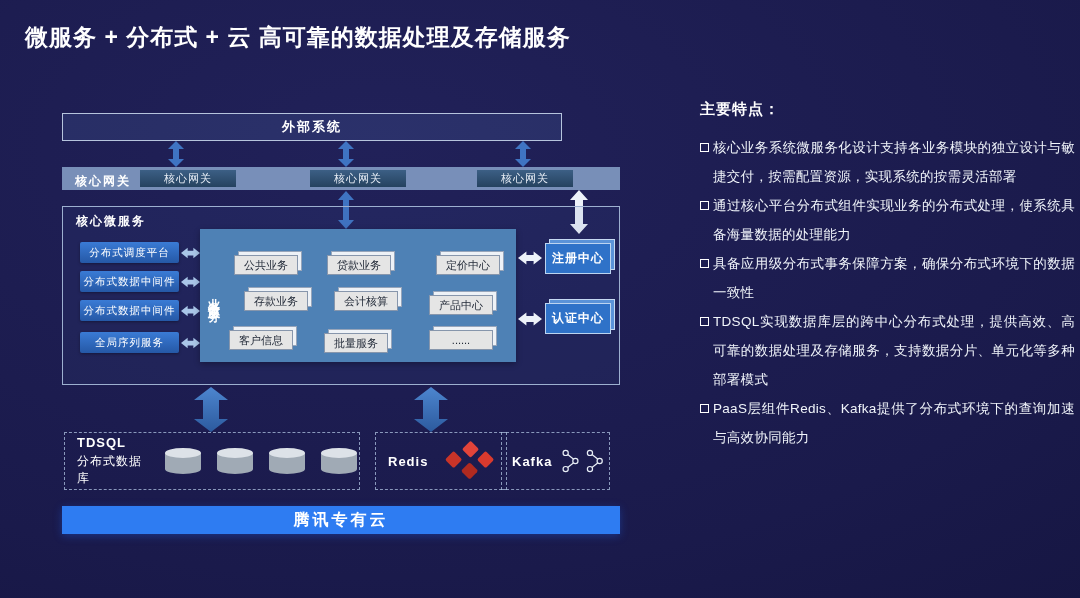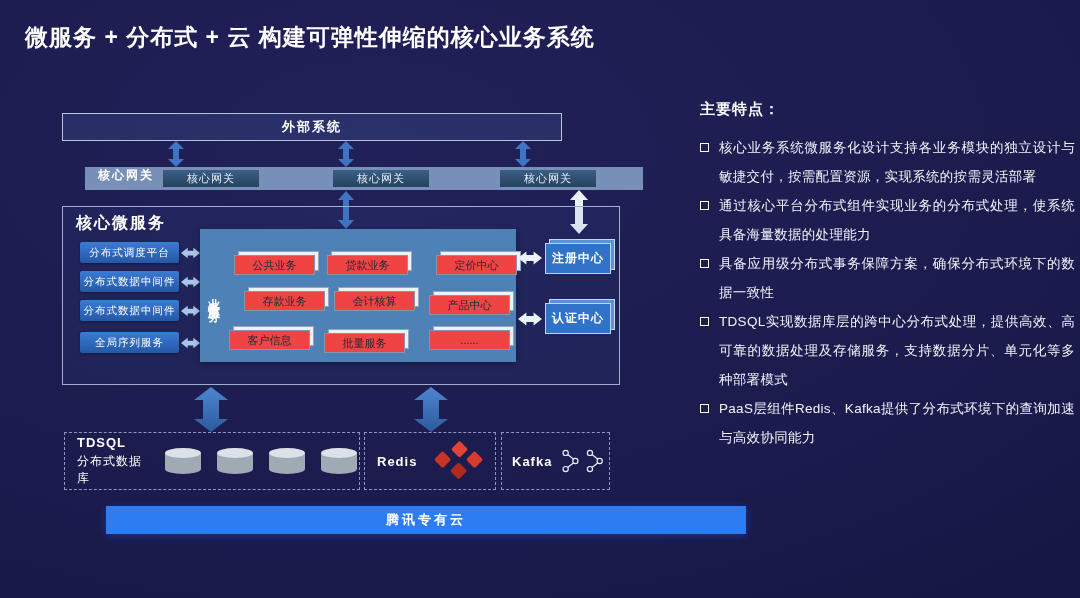--- a/index.html
+++ b/index.html
@@ -23,57 +23,57 @@
     border:1px solid #b6c4dd; background:rgba(90,120,190,0.18);
     display:flex; align-items:center; justify-content:center;
     font-size:13px; font-weight:bold; letter-spacing:2px;
   }
 
   .arr { position:absolute; display:block; }
 
   .gw-row {
     position:absolute; left:62px; top:167px; width:558px; height:23px;
     background:rgba(128,153,193,0.92);
-    display:flex; align-items:flex-start;margin-left:23px;
+    display:flex; align-items:flex-end;
   }
   .gw-label { margin-left:13px; font-size:12px; font-weight:bold; letter-spacing:2px; color:#fff; }
   .gw-node {
     position:absolute; top:3px; width:96px; height:17px;
     background:linear-gradient(180deg,#3c5f85,#25425f);
     color:#e9eff7; font-size:11px; letter-spacing:1px;
     display:flex; align-items:center; justify-content:center;
   }
 
   .core-box {
     position:absolute; left:62px; top:206px; width:558px; height:179px;
     border:1px solid #9db0d0; background:rgba(70,95,170,0.10);
   }
-  .core-label { position:absolute; left:76px; top:213px; font-size:16px; font-weight:bold; letter-spacing:2px; }
+  .core-label { position:absolute; left:76px; top:213px; font-size:12px; font-weight:bold; letter-spacing:2px; }
 
   .mw-node {
     position:absolute; left:80px; width:99px; height:21px;
     background:linear-gradient(180deg,#3a7bd5,#2558a6);
     border-radius:2px; color:#fff; font-size:10.5px; letter-spacing:1px;
     display:flex; align-items:center; justify-content:center;
     box-shadow:0 1px 3px rgba(0,0,0,0.35);
   }
 
   .biz-panel {
     position:absolute; left:200px; top:229px; width:316px; height:133px;
     background:#4e81b5; box-shadow:0 2px 6px rgba(0,0,0,0.3);
   }
   .biz-label {
     position:absolute; left:5px; top:50%; transform:translateY(-50%);
     writing-mode:vertical-rl; text-orientation:upright;
     font-size:12px; font-weight:bold; letter-spacing:3px; color:#fff;
   }
 
   .svc {
-    position:absolute; width:81px; height:20px;
-    background:#ef4444; border:1px solid #8796ac;
+    position:absolute; width:64px; height:20px;
+    background:#e5e5e5; border:1px solid #8796ac;
     color:#222a38; font-size:11px;
     display:flex; align-items:center; justify-content:center;
     box-shadow:4px -4px 0 -1px #eef2f7, 4px -4px 0 0 #97a5ba;
   }
 
   .reg-node {
     position:absolute; left:545px; width:66px; height:31px;
     background:#2f72c8; border:1px solid #bcd4f0;
     color:#fff; font-size:12px; font-weight:bold; letter-spacing:1px;
     display:flex; align-items:center; justify-content:center;
@@ -85,46 +85,45 @@
     border:1px dashed rgba(175,195,225,0.75);
     display:flex; align-items:center;
   }
   .tdsql-text { margin-left:12px; margin-right:14px; line-height:1.45; }
   .tdsql-name { font-size:13px; font-weight:bold; letter-spacing:1px; }
   .tdsql-desc { font-size:12px; letter-spacing:1px; }
   .cyl-row { display:flex; gap:12px; align-items:center; }
   .store-label { font-size:13px; font-weight:bold; letter-spacing:1px; }
 
   .cloud-bar {
-    position:absolute; left:62px; top:506px; width:640px; height:28px;
+    position:absolute; left:62px; top:506px; width:558px; height:28px;
     background:#2e7cf2; display:flex; align-items:center; justify-content:center;
-    font-size:13px; font-weight:bold; letter-spacing:3px; color:#fff;
+    font-size:16px; font-weight:bold; letter-spacing:3px; color:#fff;
     box-shadow:0 2px 8px rgba(30,90,220,0.4);
-    margin-left:44px;
   }
 
   
   .features { position:absolute; left:700px; top:100px; width:375px; }
   .features-heading { font-size:15px; font-weight:bold; letter-spacing:1px; margin-bottom:14px; }
-  .feature-item { display:flex; gap:10px; }
+  .feature-item { display:flex; gap:4px; }
   .bullet {
     flex:0 0 auto; width:9px; height:9px; margin-top:10px;
     border:1.5px solid #ffffff; background:transparent;
   }
   .feature-text {
     font-size:13.5px; line-height:2.15; color:#f0f4fa;
     text-align:justify; letter-spacing:0.3px;
   }
 </style>
 </head>
 <body>
 
 <div class="slide">
 
-  <div class="title">微服务 + 分布式 + 云 构建可弹性伸缩的核心业务系统</div>
+  <div class="title">微服务 + 分布式 + 云 高可靠的数据处理及存储服务</div>
 
   <div class="ext-box">
     <span>外部系统</span>
   </div>
 
   <svg class="arr" style="left:168px; top:141px;" width="16" height="26" viewBox="0 0 16 26">
       <polygon points="8,0 16,8 11,8 11,18 16,18 8,26 0,18 5,18 5,8 0,8" fill="#3f74c2"></polygon>
     </svg>
   <svg class="arr" style="left:338px; top:141px;" width="16" height="26" viewBox="0 0 16 26">
       <polygon points="8,0 16,8 11,8 11,18 16,18 8,26 0,18 5,18 5,8 0,8" fill="#3f74c2"></polygon>
@@ -228,21 +227,21 @@
           <path d="M2 7 v16 a18 5 0 0 0 36 0 V7" fill="#a0aab5"></path>
           <ellipse cx="20" cy="7" rx="18" ry="5" fill="#dde2e8"></ellipse>
         </svg>
       <svg width="40" height="30" viewBox="0 0 40 30">
           <path d="M2 7 v16 a18 5 0 0 0 36 0 V7" fill="#a0aab5"></path>
           <ellipse cx="20" cy="7" rx="18" ry="5" fill="#dde2e8"></ellipse>
         </svg>
     </div>
   </div>
 
-  <div class="data-box" style="left:364px; width:132px; gap:12px;">
+  <div class="data-box" style="left:375px; width:132px; gap:12px;">
     <span class="store-label" style="margin-left:12px;">Redis</span>
     <svg width="62" height="44" viewBox="0 0 66 44">
       <rect x="26" y="3" width="13" height="13" rx="2" transform="rotate(45 32.5 9.5)" fill="#e2443a"></rect>
       <rect x="8" y="14" width="13" height="13" rx="2" transform="rotate(45 14.5 20.5)" fill="#c93428"></rect>
       <rect x="42" y="14" width="13" height="13" rx="2" transform="rotate(45 48.5 20.5)" fill="#d93a2e"></rect>
       <rect x="25" y="26" width="13" height="13" rx="2" transform="rotate(45 31.5 32.5)" fill="#b02a20"></rect>
     </svg>
   </div>
 
   <div class="data-box" style="left:501px; width:109px; gap:8px;">

